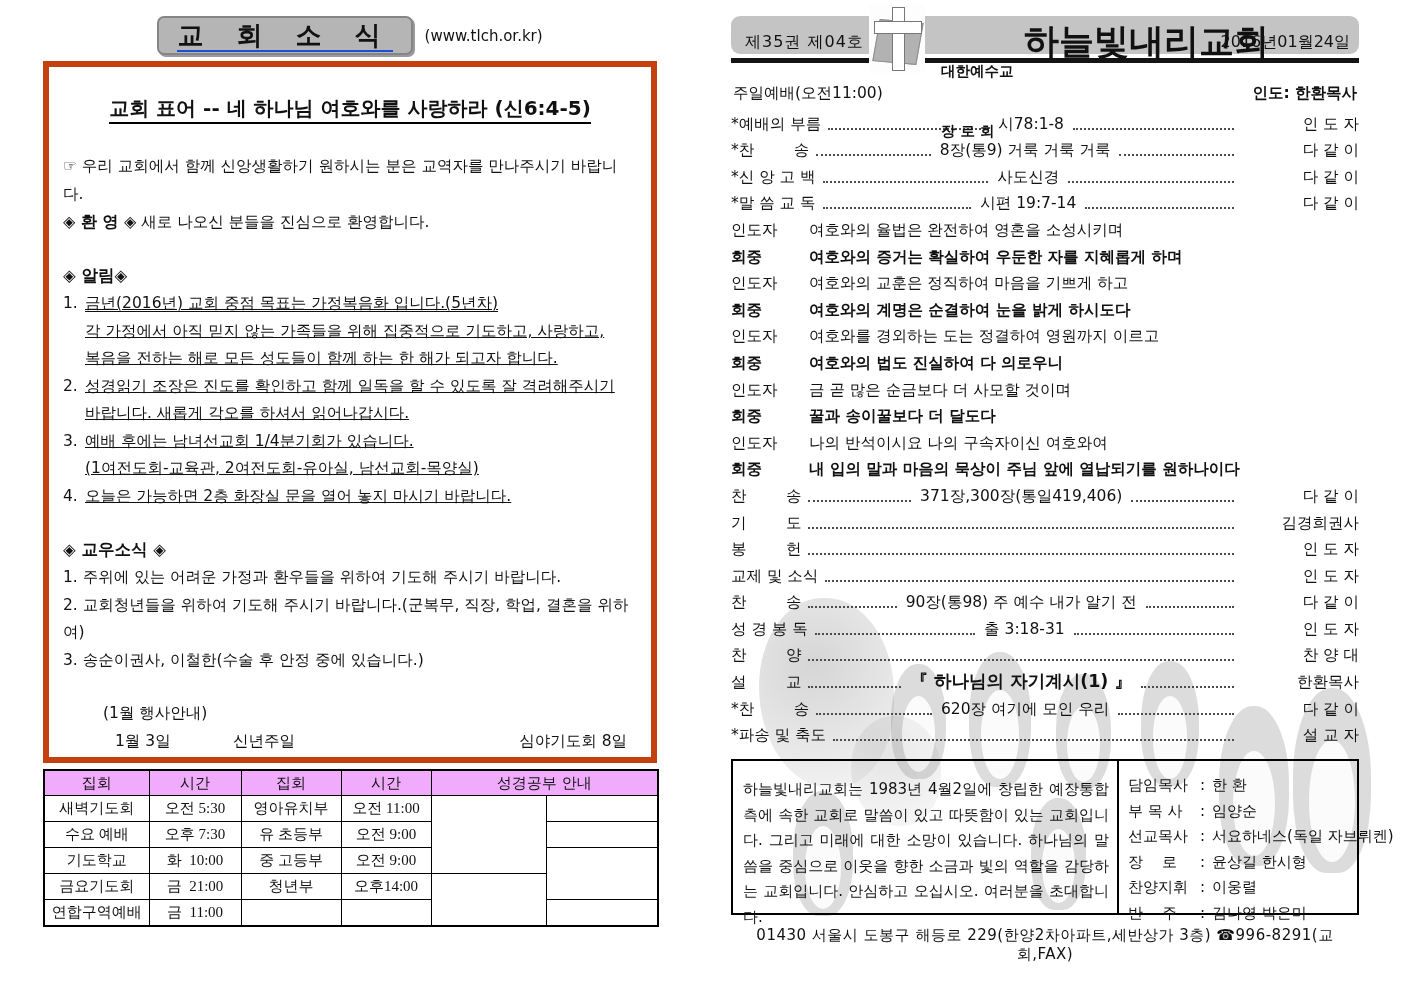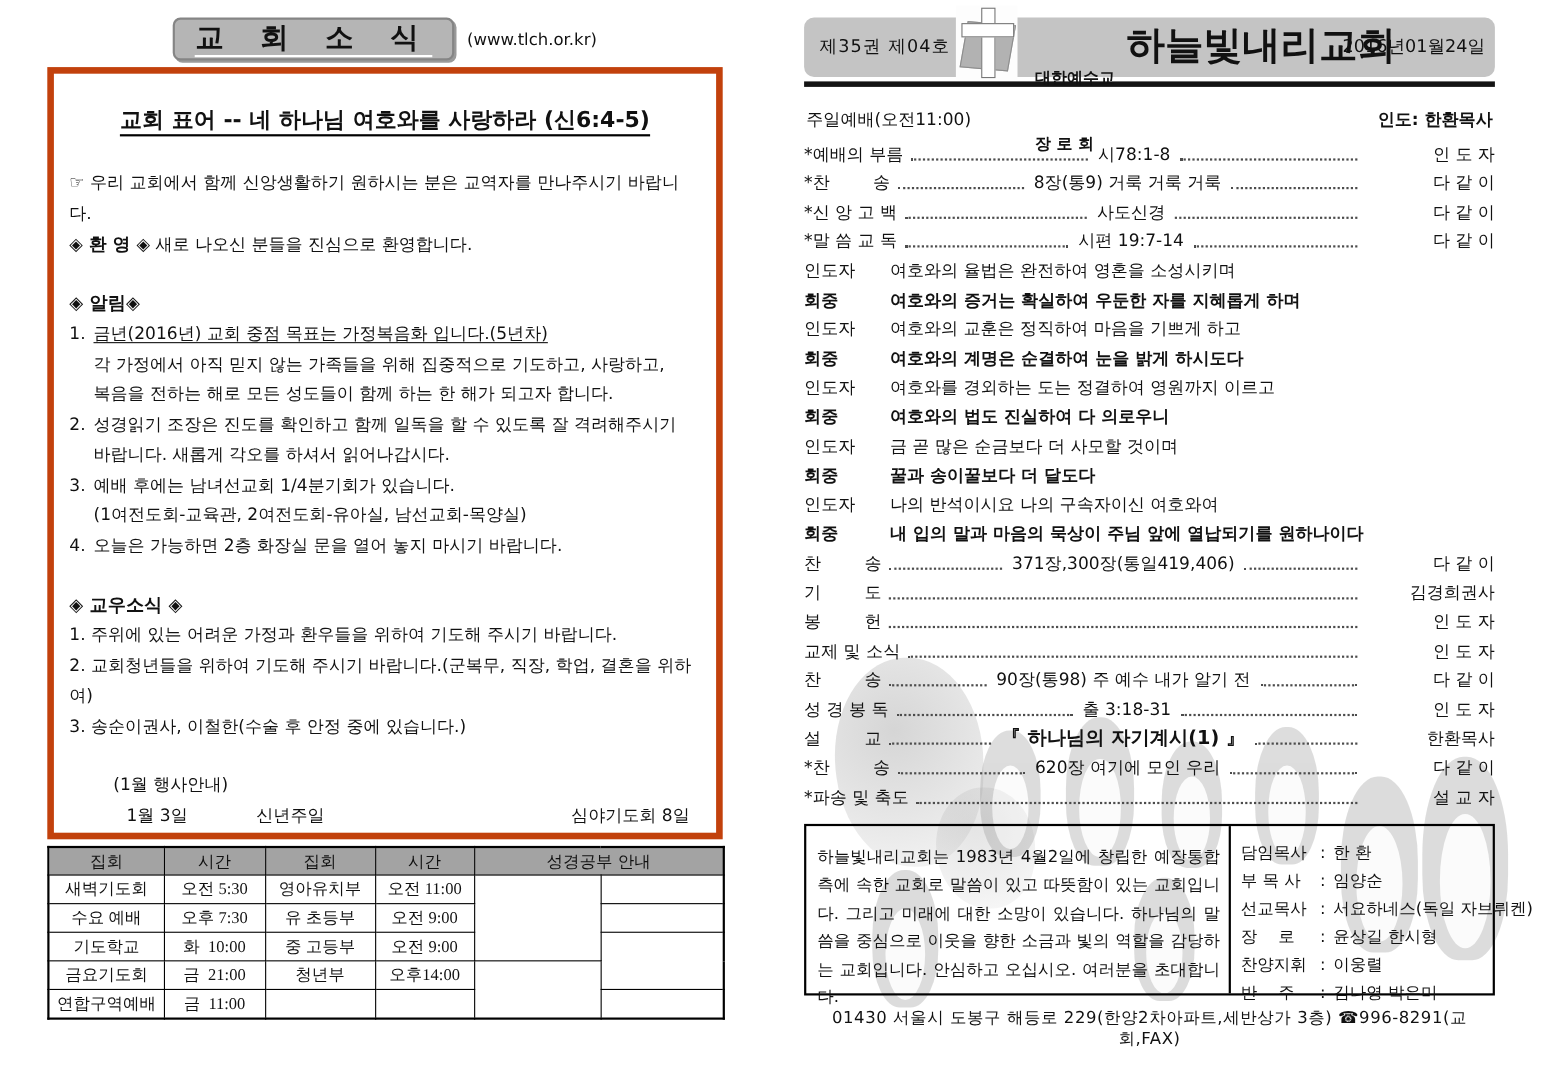--- a/index.html
+++ b/index.html
@@ -5,50 +5,50 @@
   html,body{margin:0;padding:0;}
   body{
     width:1403px;height:992px;position:relative;background:#ffffff;
     font-family:"DejaVu Sans","Liberation Sans",sans-serif;color:#111;
     overflow:hidden;
   }
   
   .left-page{position:absolute;left:43px;top:16px;width:614px;}
   .lp-masthead{display:flex;align-items:center;justify-content:center;gap:12px;margin-bottom:6px;}
   .lp-title-box{background:#b5b5b5;border:2px solid #858585;border-radius:7px;padding:2px 18px;box-shadow:2px 2px 0 #9a9a9a;}
-  .lp-title{font-size:26px;font-weight:bold;letter-spacing:12px;border-bottom:2px solid #ffffff;line-height:1.2;white-space:pre;}
+  .lp-title{font-size:26px;font-weight:bold;letter-spacing:12px;border-bottom:2px solid #1d4ed8;line-height:1.2;white-space:pre;}
   .lp-url{font-size:15px;}
   .lp-box{border:6px solid #c2410c;height:702px;padding:12px 14px 0 14px;box-sizing:border-box;overflow:hidden;}
   .motto{text-align:center;margin:16px 0 30px 0;}
   .motto span{font-size:20px;font-weight:bold;border-bottom:2px solid #000;padding-bottom:2px;}
   .w-line{font-size:15.5px;line-height:28px;}
   .badge{font-weight:bold;font-size:16px;}
   .section-h{font-weight:bold;font-size:16.5px;line-height:28px;margin-top:26px;}
   .n-item{display:flex;font-size:15.5px;line-height:27.5px;}
   .n-num{width:22px;flex:none;}
-  .n-lines{flex:1;}
+  .n-lines{flex:1;text-decoration:underline;}
   .n-line.u{text-decoration:underline;text-underline-offset:3px;}
   .news-line{font-size:15.5px;line-height:27.5px;}
   .sch-title{font-size:15.5px;line-height:26px;margin:26px 0 4px 40px;}
   .sch-row{display:flex;font-size:15.5px;line-height:23.5px;padding-left:52px;}
   .sch-date{width:118px;flex:none;}
   .sch-event{flex:1;}
   .sch-night{width:152px;flex:none;text-align:right;padding-right:10px;}
   .lp-table{width:614px;border-collapse:collapse;margin-top:6px;table-layout:fixed;border:2px solid #000;}
   .lp-table td,.lp-table th{border:1px solid #000;font-size:15px;text-align:center;padding:0;font-weight:normal;overflow:hidden;white-space:pre;}
-  .lp-table thead th{background:#a3a3a3;height:24px;}
+  .lp-table thead th{background:#f0abfc;height:24px;}
   .lp-table tbody td{height:25px;font-family:Liberation Serif, serif;}
   
   .right-page{position:absolute;left:731px;top:16px;width:628px;height:964px;}
   .wm-layer{position:absolute;inset:0;z-index:0;pointer-events:none;}
   .wm-blob{position:absolute;border-radius:48% 52% 45% 55%;background:radial-gradient(circle at 40% 35%,#7d7d7d 0%,#b9b9b9 60%,#e6e6e6 100%);opacity:.32;}
   .penguin{position:absolute;background:#8f8f8f;border-radius:48% 48% 42% 42%;opacity:.30;}
   .penguin::before{content:"";position:absolute;left:20%;top:28%;width:60%;height:66%;background:#f4f4f4;border-radius:50%;}
   .rp-content{position:relative;z-index:1;}
-  .rp-bar{position:relative;background:#c4c4c4;border-radius:9px;height:54px;text-decoration:underline;}
+  .rp-bar{position:relative;background:#c4c4c4;border-radius:9px;height:38px;text-decoration:underline;}
   .rp-vol{position:absolute;left:14px;top:16px;font-size:16px;letter-spacing:1px;}
   .cross-badge{position:absolute;left:138px;top:-11px;width:56px;height:68px;background:#fdfdfd;}
   .ribbon{position:absolute;left:7px;top:16px;width:42px;height:40px;background:#b2b2b2;transform:skew(-10deg,5deg);border:1px solid #8d8d8d;}
   .cross-v{position:absolute;left:23px;top:2px;width:11px;height:62px;background:#fff;border:1px solid #777;}
   .cross-h{position:absolute;left:5px;top:16px;width:46px;height:11px;background:#fff;border:1px solid #777;}
   .rp-denom{position:absolute;left:210px;top:5px;font-size:14.5px;font-weight:bold;line-height:20px;white-space:pre;}
   .rp-church{position:absolute;left:293px;top:2px;font-size:35px;font-weight:bold;letter-spacing:0px;}
   .rp-date{position:absolute;right:9px;top:16px;font-size:16px;}
   .rp-rule{height:5px;background:#141414;margin-top:4px;}
   .svc-head{display:flex;justify-content:space-between;font-size:15.5px;margin:20px 2px 4px 2px;}
@@ -344,20 +344,25 @@
           <span class="o-right">다 같 이</span>
         </div>
         <div class="o-row">
           <span class="o-label">성 경 봉 독</span>
           <span class="dots"></span>
           <span class="o-center">출 3:18-31</span>
           <span class="dots"></span>
           <span class="o-right">인 도 자</span>
         </div>
         <div class="o-row">
+          <span class="o-label">찬        양</span>
+          <span class="dots"></span>
+          <span class="o-right">찬 양 대</span>
+        </div>
+        <div class="o-row">
           <span class="o-label">설        교</span>
           <span class="dots"></span>
           <span class="o-center sermon">『 하나님의 자기계시(1) 』</span>
           <span class="dots"></span>
           <span class="o-right">한환목사</span>
         </div>
         <div class="o-row">
           <span class="o-label">*찬        송</span>
           <span class="dots"></span>
           <span class="o-center">620장 여기에 모인 우리</span>

